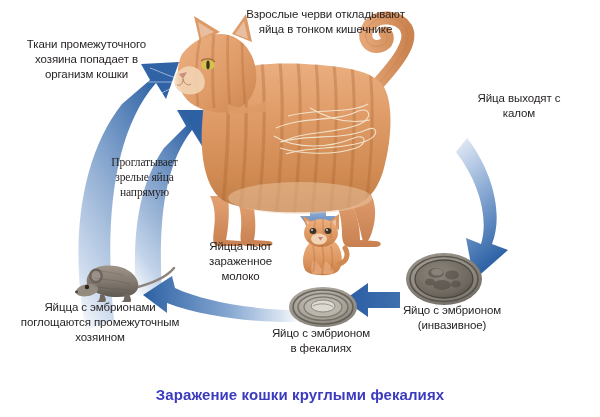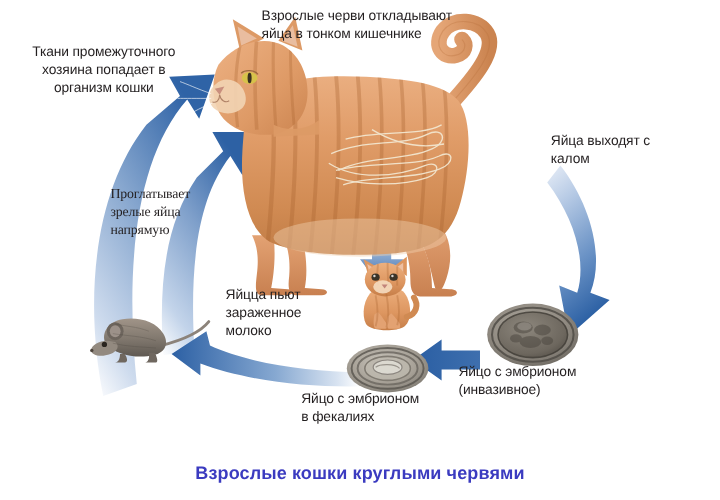--- a/index.html
+++ b/index.html
@@ -15,20 +15,21 @@
     width: 600px;
     height: 417px;
     background: #ffffff;
     overflow: hidden;
   }
   .label {
     position: absolute;
     color: #231f20;
     font-size: 11.5px;
     line-height: 15px;
+    text-align: center;
     font-family: "Liberation Sans", "DejaVu Sans", sans-serif;
     white-space: pre-line;
     letter-spacing: -0.1px;
   }
   .caption {
     position: absolute;
     left: 0;
     right: 0;
     bottom: 14px;
     text-align: center;
@@ -327,37 +328,40 @@
       <ellipse cx="38" cy="34" rx="9" ry="5"></ellipse>
       <ellipse cx="52" cy="33" rx="5" ry="3.5"></ellipse>
       <ellipse cx="26" cy="31" rx="5" ry="3.5"></ellipse>
     </g>
     <ellipse cx="33" cy="21" rx="6" ry="3.5" fill="#a7a199" opacity="0.5"></ellipse>
   </svg>
 
   <div class="label" style="left:218px; top:7px; width:215px;">Взрослые черви откладывают
 яйца в тонком кишечнике</div>
 
-  <div class="label" style="left:459px; top:91px; width:120px;margin-top:20px;">Яйца выходят с
+  <div class="label" style="left:459px; top:91px; width:120px;">Яйца выходят с
 калом</div>
 
   <div class="label" style="left:4px; top:37px; width:165px; text-align:center;">Ткани промежуточного
 хозяина попадает в
 организм кошки</div>
 
   <div class="label" style="left:92px; top:155px; width:105px;font-family:Liberation Serif, serif;">Проглатывает
 зрелые яйца
 напрямую</div>
 
   <div class="label" style="left:188px; top:239px; width:105px;">Яйцца пьют
 зараженное
 молоко</div>
 
+  <div class="label" style="left:2px; top:300px; width:196px;">Яйцца с эмбрионами
+поглощаются промежуточным
+хозяином</div>
 
   <div class="label" style="left:251px; top:326px; width:140px;">Яйцо с эмбрионом
 в фекалиях</div>
 
   <div class="label" style="left:382px; top:303px; width:140px;">Яйцо с эмбрионом
 (инвазивное)</div>
 
-  <div class="caption">Взрослые кошки круглыми червями</div>
+  <div class="caption">Заражение кошки круглыми фекалиях</div>
 
 </div>
 
 </body></html>

